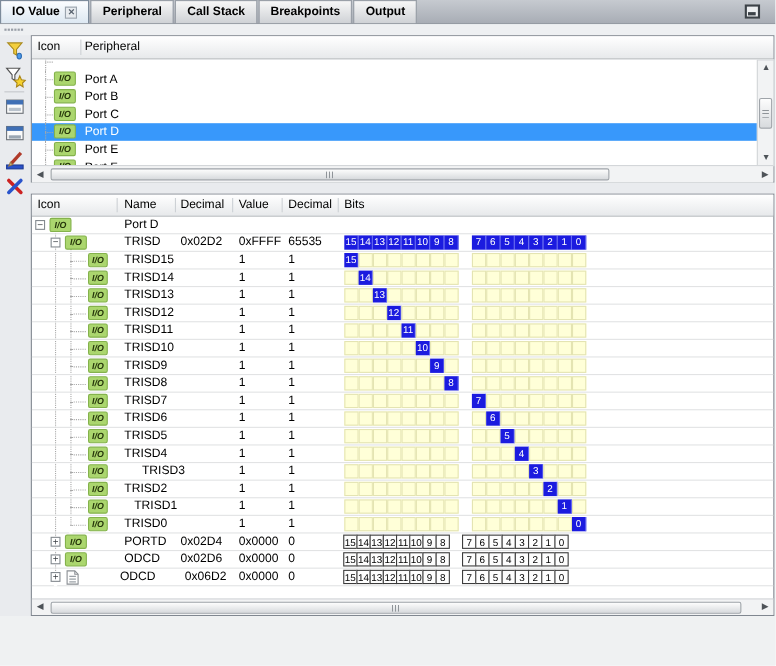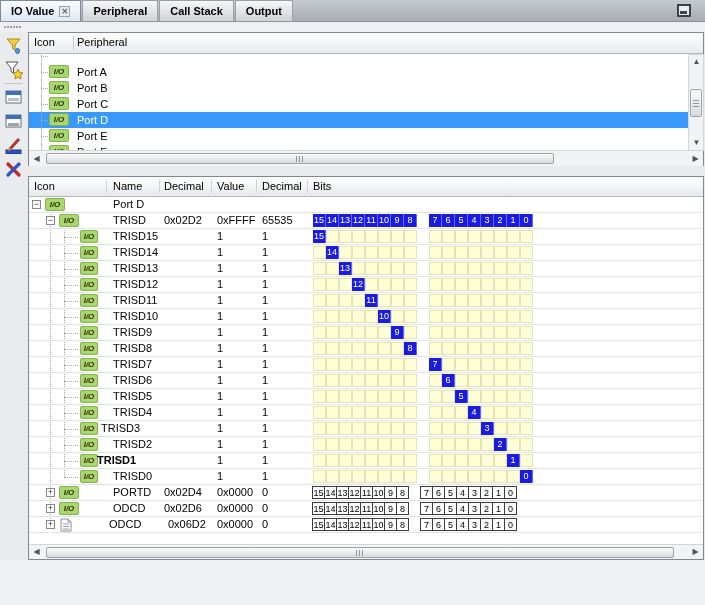--- a/index.html
+++ b/index.html
@@ -92,20 +92,23 @@
 
   <div class="tab active">
         <span>IO Value</span>
         <span class="tabclose">✕</span>
       </div>
       <div class="tab">
         <span>Peripheral</span>
       </div>
       <div class="tab">
         <span>Call Stack</span>
+      </div>
+      <div class="tab">
+        <span>Breakpoints</span>
       </div>
       <div class="tab">
         <span>Output</span>
       </div>
     </div>
   <div id="minbtn" title=""></div>
 
   <div id="gripstrip">
     <div id="gripdots"></div>
   </div>
@@ -626,21 +629,21 @@
               <div class="bitc bit-yel"></div>
               <div class="bitc bit-yel"></div>
               <div class="bitc bit-yel"></div>
               <div class="bitc bit-yel"></div>
             </div>
           </div>
         </div>
         <div class="rrow" style="top: 224px;">
           <div class="hdot" style="left: 35px; top: 8px; width: 14px;"></div>
           <div class="iob" style="left: 51px; top: 1px; width: 18px;">I/O</div>
-          <div class="rtext" style="left: 72px;">TRISD3</div>
+          <div class="rtext" style="left: 100px;">TRISD3</div>
           <div class="rtext" style="left: 188px;">1</div>
           <div class="rtext" style="left: 233px;">1</div>
           <div class="bits">
             <div style="display: flex;">
               <div class="bitc bit-yel"></div>
               <div class="bitc bit-yel"></div>
               <div class="bitc bit-yel"></div>
               <div class="bitc bit-yel"></div>
               <div class="bitc bit-yel"></div>
               <div class="bitc bit-yel"></div>
@@ -686,21 +689,21 @@
               <div class="bitc bit-yel"></div>
               <div class="bitc bit-blue">2</div>
               <div class="bitc bit-yel"></div>
               <div class="bitc bit-yel"></div>
             </div>
           </div>
         </div>
         <div class="rrow" style="top: 256px;">
           <div class="hdot" style="left: 35px; top: 8px; width: 14px;"></div>
           <div class="iob" style="left: 51px; top: 1px; width: 18px;">I/O</div>
-          <div class="rtext" style="left: 68px; font-weight: bold;">TRISD1</div>
+          <div class="rtext" style="left: 93px;">TRISD1</div>
           <div class="rtext" style="left: 188px;">1</div>
           <div class="rtext" style="left: 233px;">1</div>
           <div class="bits">
             <div style="display: flex;">
               <div class="bitc bit-yel"></div>
               <div class="bitc bit-yel"></div>
               <div class="bitc bit-yel"></div>
               <div class="bitc bit-yel"></div>
               <div class="bitc bit-yel"></div>
               <div class="bitc bit-yel"></div>

